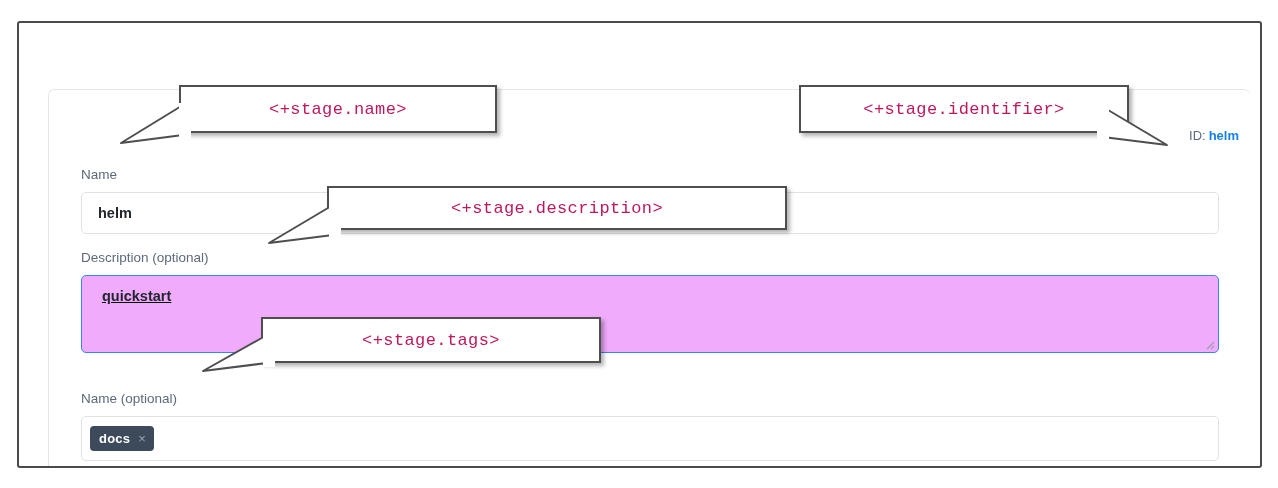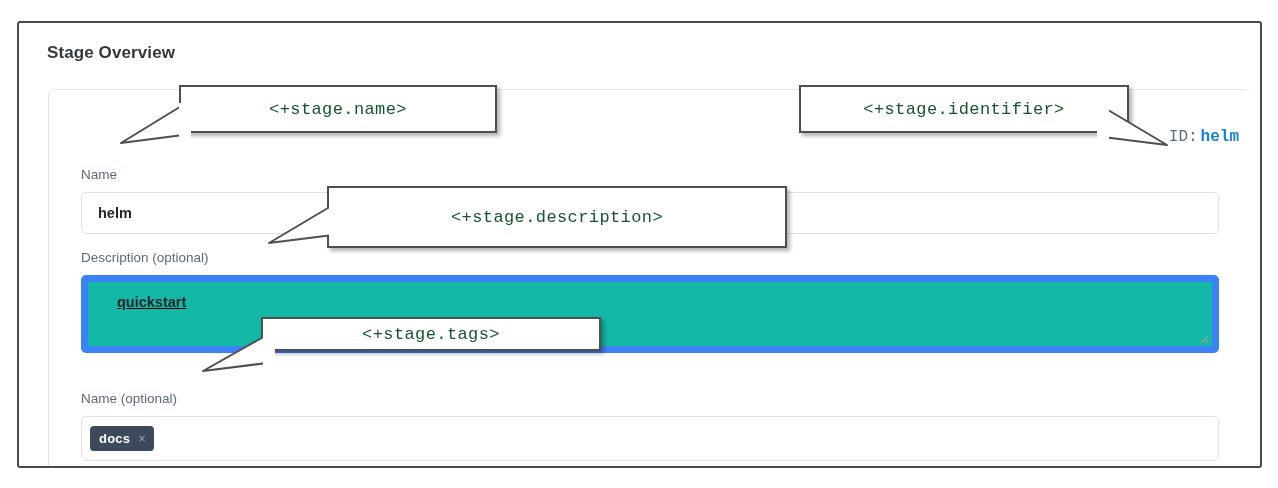--- a/index.html
+++ b/index.html
@@ -67,24 +67,23 @@
     font-weight: normal;
     line-height: 16px;
     display: inline-block;
     margin-top: 36px;
   }
 
   .id-line {
     position: absolute;
     right: 11px;
     top: 38px;
-    font-size: 16px;
+    font-size: 13px;
     color: #5d6a7d;
     white-space: nowrap;
-    font-family: Liberation Mono, monospace;
   }
   .id-line .id-value {
     color: #1581e8;
     font-weight: bold;
     margin-left: 3px;
   }
 
   .text-input {
     box-sizing: border-box;
     width: 100%;
@@ -99,27 +98,27 @@
     font-family: "Liberation Sans", sans-serif;
     outline: none;
     display: flex;
     align-items: center;
   }
 
   .textarea-box {
     box-sizing: border-box;
     width: 100%;
     height: 78px;
-    border: 7px solid #3b82f6;
+    border: 1px solid #3b82f6;
     border-radius: 5px;
-    background: #14b8a6;
+    background: #f0abfc;
     font-size: 14.5px;
     color: #22272e;
     font-weight: bold;
-    padding: 12px 29px;
+    padding: 12px 20px;
     position: relative;
     font-family: "Liberation Sans", sans-serif;
   }
   .resize-grip {
     position: absolute;
     right: 3px;
     bottom: 3px;
     width: 12px;
     height: 12px;
   }
@@ -157,40 +156,39 @@
 
   
   .callout {
     position: absolute;
     box-sizing: border-box;
     background: #ffffff;
     border: 2px solid #4f4f4f;
     box-shadow: 3px 3px 4px rgba(0,0,0,0.30);
     font-family: "Liberation Mono", monospace;
     font-size: 17px;
-    color: #14532d;
+    color: #be185d;
     display: flex;
     align-items: center;
     justify-content: center;
     letter-spacing: 0.4px;
     z-index: 20;
   }
   .tail {
     position: absolute;
     overflow: visible;
     z-index: 21;
     pointer-events: none;
   }
 </style>
 </head>
 <body>
 
 <div class="frame">
 
-  <div class="page-title">Stage Overview</div>
 
   <div class="card">
 
     <div class="field" style="top:41px;">
       <div class="field-label">Name</div>
       <div class="text-input" style="margin-top:9px;" placeholder="Name">helm</div>
     </div>
 
     <div class="id-line">
       <span>ID:</span><span class="id-value">helm</span>
@@ -233,25 +231,25 @@
     <rect x="18" y="0" width="12" height="36" fill="#ffffff"></rect>
   </svg>
   <div class="callout" style="left:738px; top:62px; width:330px; height:48px;margin-left:42px;">
     <span>&lt;+stage.identifier&gt;</span>
   </div>
 
   <svg class="tail" style="left:248px; top:180px; width:100px; height:60px;">
     <polygon points="66,2 66,32 2,40" fill="#ffffff" stroke="#4f4f4f" stroke-width="2" stroke-linejoin="round"></polygon>
     <rect x="62" y="0" width="12" height="36" fill="#ffffff"></rect>
   </svg>
-  <div class="callout" style="left:308px; top:163px; width:460px; height:62px;">
+  <div class="callout" style="left:308px; top:163px; width:460px; height:44px;">
     <span>&lt;+stage.description&gt;</span>
   </div>
 
   <svg class="tail" style="left:182px; top:310px; width:100px; height:58px;">
     <polygon points="66,2 66,30 2,38" fill="#ffffff" stroke="#4f4f4f" stroke-width="2" stroke-linejoin="round"></polygon>
     <rect x="62" y="0" width="12" height="34" fill="#ffffff"></rect>
   </svg>
-  <div class="callout" style="left:242px; top:294px; width:340px; height:34px;">
+  <div class="callout" style="left:242px; top:294px; width:340px; height:46px;">
     <span>&lt;+stage.tags&gt;</span>
   </div>
 
 </div>
 
 </body></html>

